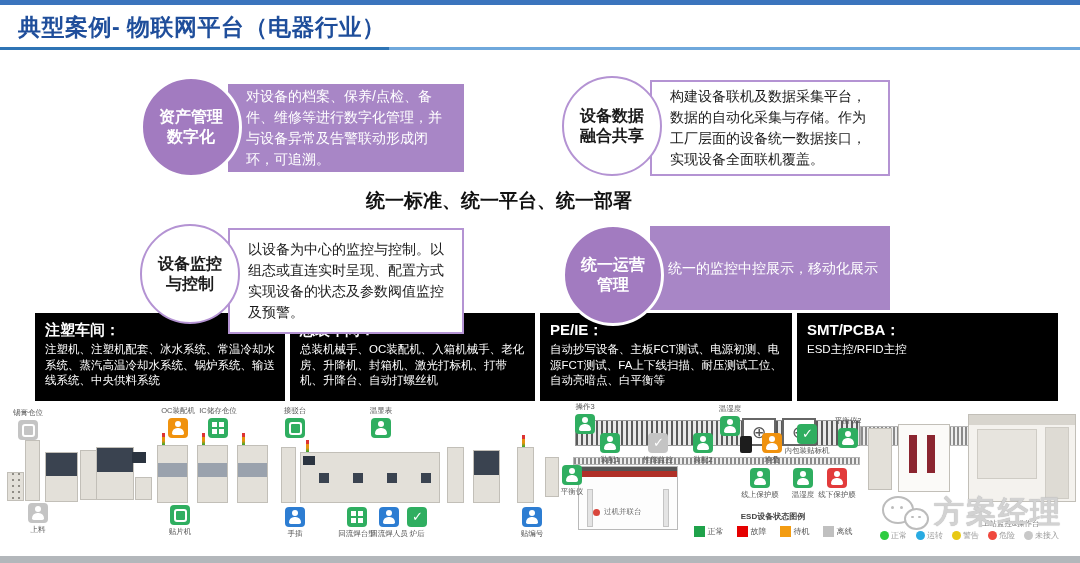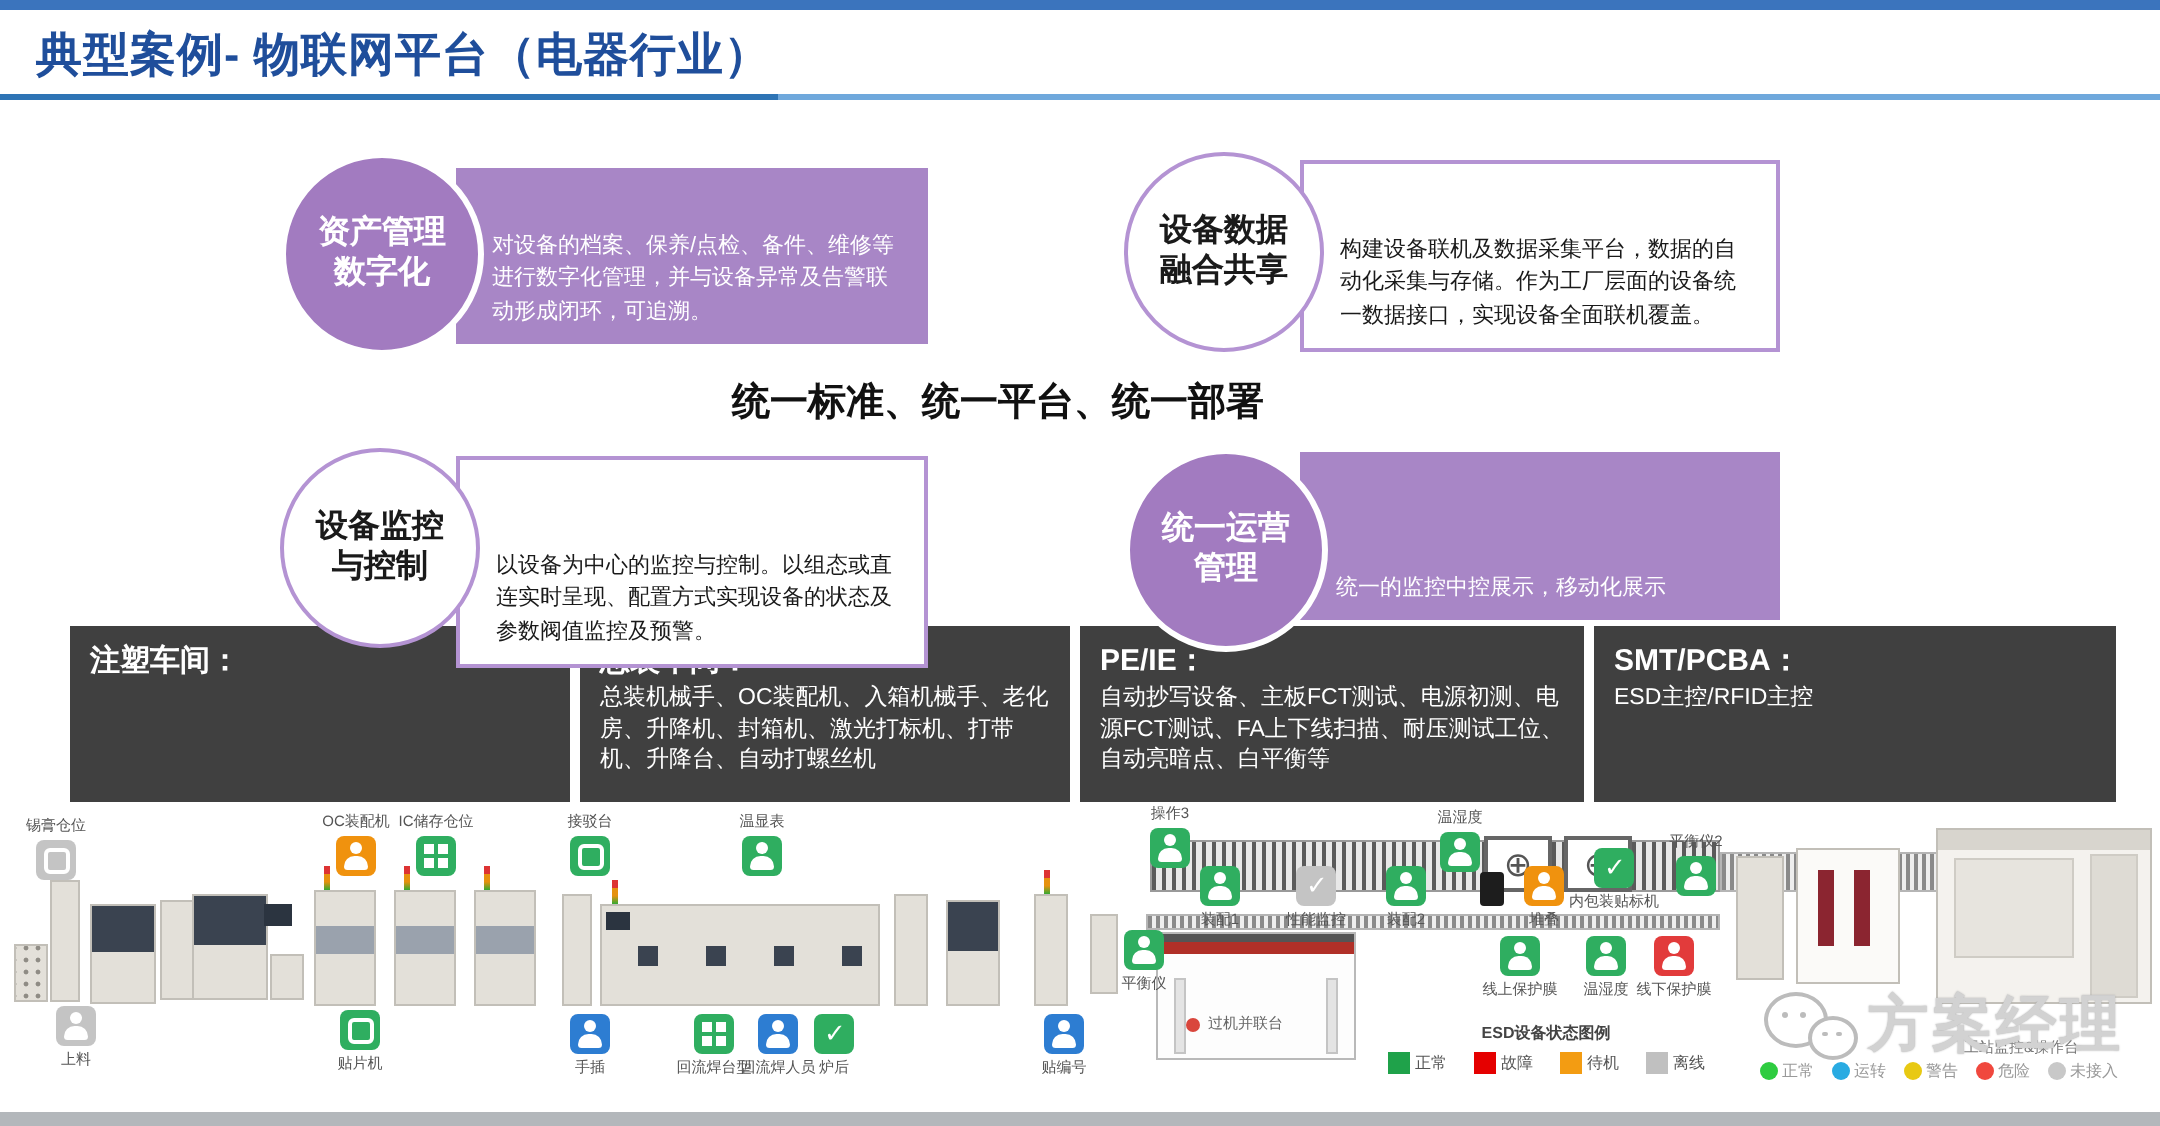--- a/index.html
+++ b/index.html
@@ -9,27 +9,27 @@
   .topbar{position:absolute;left:0;top:0;width:1080px;height:5px;background:#3b74bd;}
   .botbar{position:absolute;left:0;top:556px;width:1080px;height:7px;background:#b3b7bb;}
   .page-title{position:absolute;left:18px;top:12px;font-size:23px;font-weight:bold;color:#1f4e9b;letter-spacing:.5px;}
   .title-rule{position:absolute;left:0;top:47px;width:1080px;height:3px;
               background:linear-gradient(90deg,#2e74b5 0 36%,#6fa8dc 36% 100%);}
   
   .fc{position:absolute;width:96px;height:96px;border-radius:50%;display:flex;flex-direction:column;
       align-items:center;justify-content:center;font-weight:bold;font-size:16px;line-height:1.25;z-index:2;text-align:center;}
   .fc-filled{background:#a27bc0;color:#fff;border:3px solid #fff;}
   .fc-outline{background:#fff;color:#1a1a1a;border:2px solid #b493d3;}
-  .fb{position:absolute;font-size:11px;line-height:1.5;display:flex;align-items:flex-end;z-index:1;
+  .fb{position:absolute;font-size:14px;line-height:1.5;display:flex;align-items:center;z-index:1;
       padding:8px 12px 8px 18px;box-sizing:border-box;}
   .fb-filled{background:#a886c6;color:#fff;}
   .fb-outline{background:#fff;color:#1a1a1a;border:2px solid #b493d3;}
   .center-heading{position:absolute;left:366px;top:188px;font-size:19px;font-weight:bold;color:#111;}
   
-  .ws{position:absolute;top:313px;height:88px;background:#404040;color:#fff;box-sizing:border-box;padding:8px 10px;}
+  .ws{position:absolute;top:313px;height:88px;background:#000000;color:#fff;box-sizing:border-box;padding:8px 10px;}
   .ws-title{font-size:15px;font-weight:bold;margin-bottom:2px;}
   .ws-body{font-size:11.5px;line-height:1.35;}
   
   .mach{position:absolute;background:#e3e0d9;border:1px solid #c2bfb8;box-sizing:border-box;}
   .dark-top{background:linear-gradient(#3a4350 0 48%,#e3e0d9 48%);}
   .mid-win{background:linear-gradient(#e3e0d9 0 30%,#9aa2ad 30% 55%,#e3e0d9 55%);}
   .dots{background-image:radial-gradient(#8f8c85 1px,transparent 1.4px);background-size:6px 6px;background-position:2px 4px;}
   .lamp{position:absolute;width:3px;height:12px;background:linear-gradient(#d33 0 33%,#e6920e 33% 66%,#3a3);}
   .oven-sq{position:absolute;width:10px;height:10px;background:#3a4350;}
   .scr{position:absolute;background:#2b3440;}
@@ -121,20 +121,21 @@
   <div class="fb fb-filled" style="left:650px;top:226px;width:240px;height:84px;">
     <span>统一的监控中控展示，移动化展示</span>
   </div>
   <div class="fc fc-filled" style="left:562px;top:224px;">
     <span>统一运营</span>
     <span>管理</span>
   </div>
 
   <div class="ws" style="left:35px;width:250px;">
     <div class="ws-title">注塑车间：</div>
+    <div class="ws-body">注塑机、注塑机配套、冰水系统、常温冷却水系统、蒸汽高温冷却水系统、锅炉系统、输送线系统、中央供料系统</div>
   </div>
   <div class="ws" style="left:290px;width:245px;">
     <div class="ws-title">总装车间：</div>
     <div class="ws-body">总装机械手、OC装配机、入箱机械手、老化房、升降机、封箱机、激光打标机、打带机、升降台、自动打螺丝机</div>
   </div>
   <div class="ws" style="left:540px;width:252px;">
     <div class="ws-title">PE/IE：</div>
     <div class="ws-body">自动抄写设备、主板FCT测试、电源初测、电源FCT测试、FA上下线扫描、耐压测试工位、自动亮暗点、白平衡等</div>
   </div>
   <div class="ws" style="left:797px;width:261px;">

